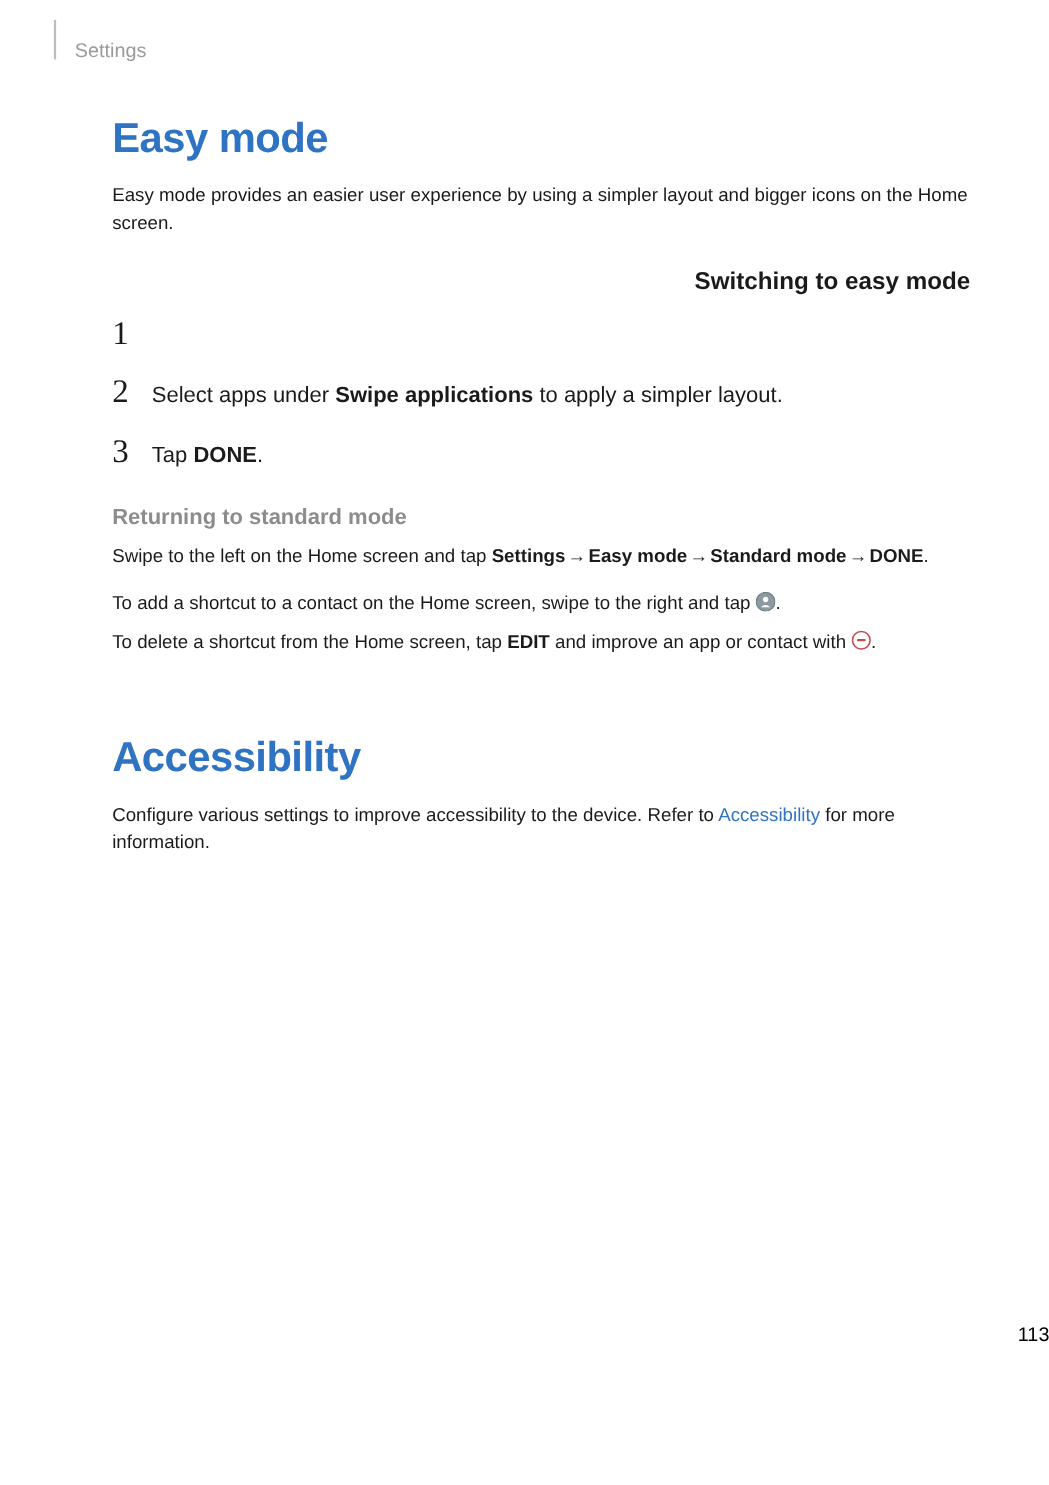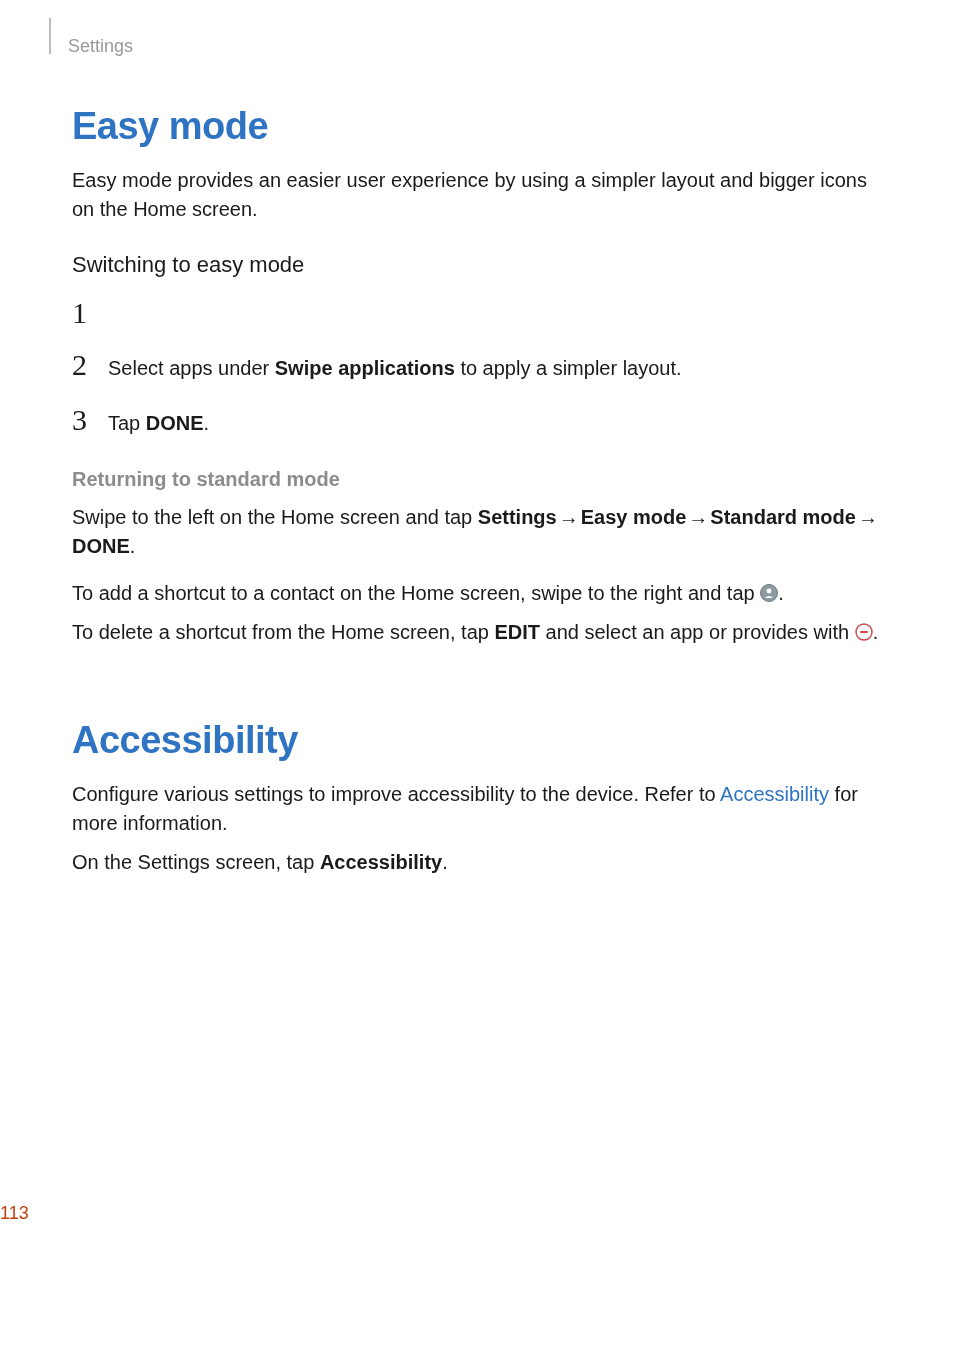--- a/index.html
+++ b/index.html
@@ -28,45 +28,47 @@
   .header-label {
     position: absolute;
     left: 68px;
     top: 36px;
     font-size: 18px;
     color: #9a9a9a;
     font-weight: 400;
   }
   .content {
     padding-top: 75px;
+    margin-left: 30px;
   }
   h1.section {
     color: #2f73c3;
     font-size: 38px;
     font-weight: 700;
     margin: 0 0 18px 0;
     letter-spacing: -0.5px;
   }
   h1.section.second {
     margin-top: 72px;
   }
   p.body {
-    font-size: 20px;
+    font-size: 17px;
     line-height: 1.45;
     margin: 0 0 18px 0;
     color: #1a1a1a;
   }
   p.body.tight {
     margin-bottom: 10px;
   }
   h2.sub {
     font-size: 22px;
-    font-weight: 400;
+    font-weight: 700;
     margin: 28px 0 20px 0;
     color: #1a1a1a;
+    text-align: right;
   }
   h3.subgray {
     font-size: 20px;
     font-weight: 700;
     color: #8c8c8c;
     margin: 30px 0 12px 0;
   }
   .steps {
     margin: 0 0 0 0;
   }
@@ -99,23 +101,23 @@
   .ico {
     display: inline-flex;
     vertical-align: -2px;
   }
   .ico svg { display: block; }
   .page-number {
     position: absolute;
     bottom: 62px;
     left: 0;
     right: 0;
-    text-align: left;
+    text-align: right;
     font-size: 18px;
-    color: #c2410c;
+    color: #000000;
   }
 </style>
 </head>
 <body>
 
 <div class="page">
 
   <div class="header-rule"></div>
   <div class="header-label">Settings</div>
 
@@ -161,35 +163,32 @@
       <span>To add a shortcut to a contact on the Home screen, swipe to the right and tap </span><span class="ico">
           <svg width="18" height="18" viewBox="0 0 18 18">
             <circle cx="9" cy="9" r="8.5" fill="#8d9ba0" stroke="#6f7d82" stroke-width="1"></circle>
             <circle cx="9" cy="7" r="2.4" fill="#ffffff"></circle>
             <path d="M4.8 14 Q9 9.8 13.2 14 Z" fill="#ffffff"></path>
           </svg>
         </span><span>.</span>
     </p>
 
     <p class="body">
-      <span>To delete a shortcut from the Home screen, tap </span><span class="b">EDIT</span><span> and select an app or provides with </span><span class="ico">
+      <span>To delete a shortcut from the Home screen, tap </span><span class="b">EDIT</span><span> and improve an app or contact with </span><span class="ico">
           <svg width="18" height="18" viewBox="0 0 18 18">
             <circle cx="9" cy="9" r="8" fill="#ffffff" stroke="#c9484d" stroke-width="1.4"></circle>
             <rect x="5" y="8" width="8" height="2" rx="1" fill="#c9484d"></rect>
           </svg>
         </span><span>.</span>
     </p>
 
     <h1 class="section second">Accessibility</h1>
 
     <p class="body tight">
       <span>Configure various settings to improve accessibility to the device. Refer to </span><span class="link">Accessibility</span><span> for more information.</span>
     </p>
 
-    <p class="body">
-      <span>On the Settings screen, tap </span><span class="b">Accessibility</span><span>.</span>
-    </p>
 
   </div>
 
   <div class="page-number">113</div>
 
 </div>
 
 </body></html>

